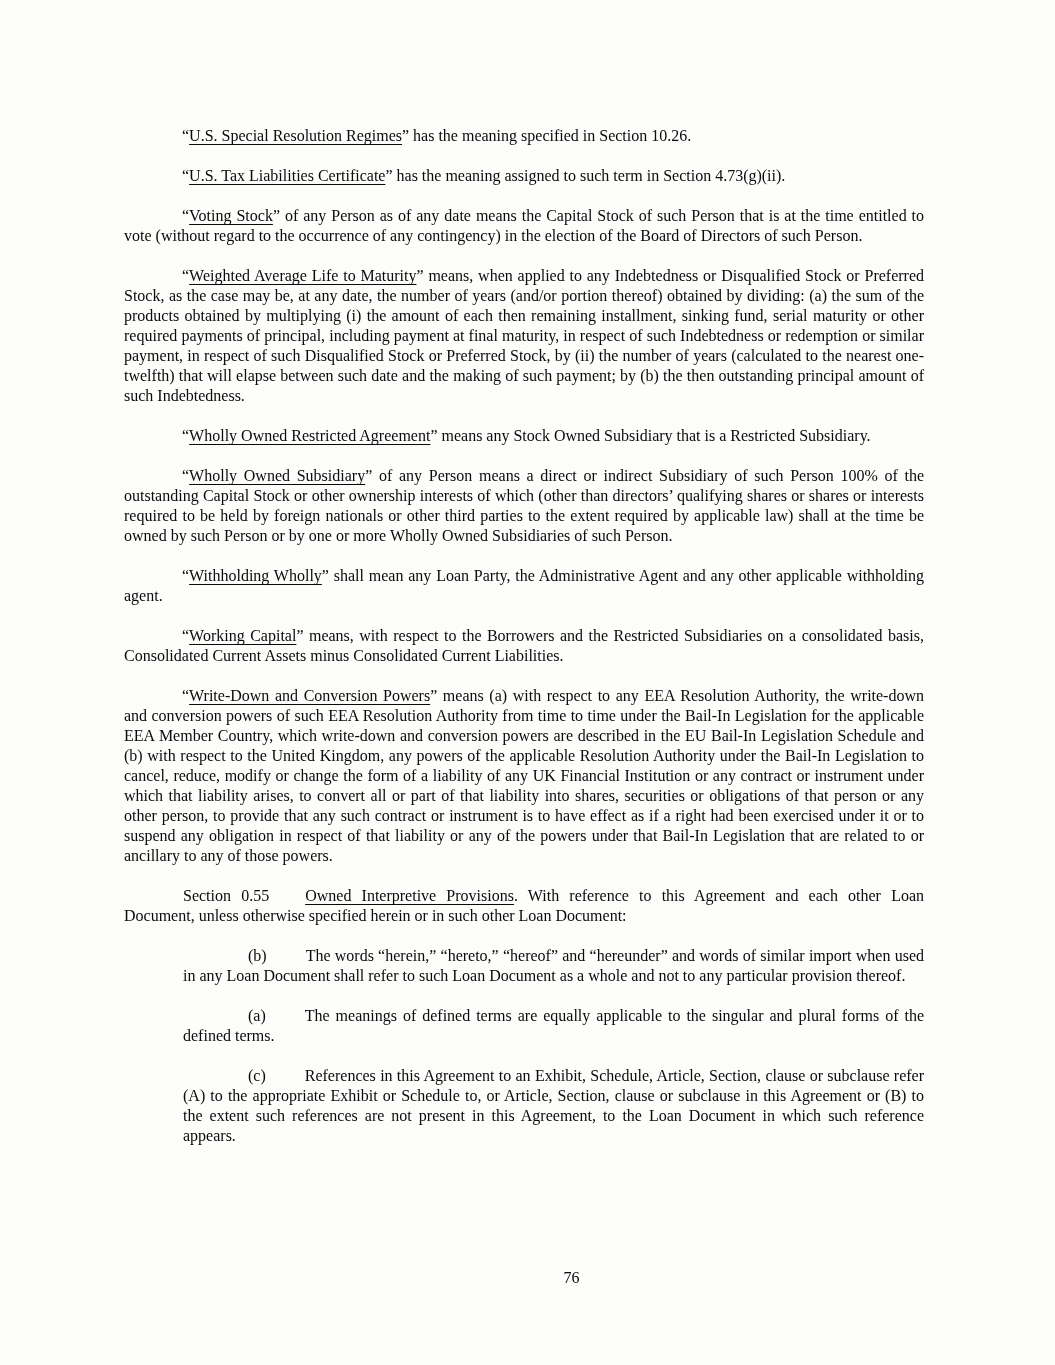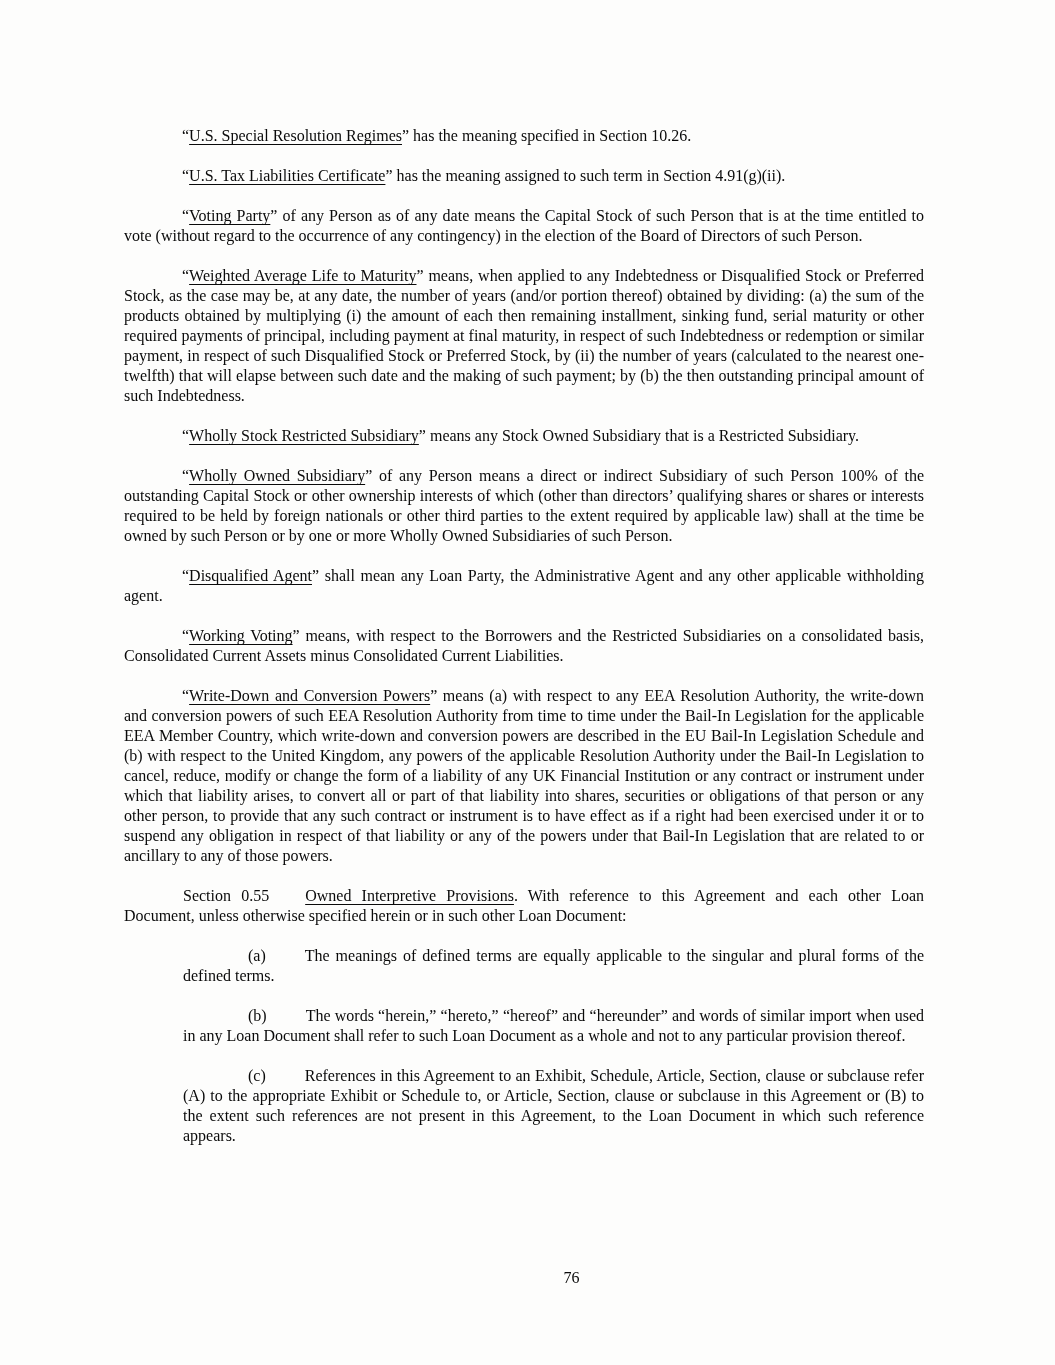--- a/index.html
+++ b/index.html
@@ -47,40 +47,40 @@
   }
 </style>
 </head>
 <body>
 
 <div class="page">
   <div class="content">
 
     <p class="para"><span>“</span><span class="term">U.S. Special Resolution Regimes</span><span>” has the meaning specified in Section 10.26.</span></p>
 
-    <p class="para"><span>“</span><span class="term">U.S. Tax Liabilities Certificate</span><span>” has the meaning assigned to such term in Section 4.91(g)(ii).</span></p>
+    <p class="para"><span>“</span><span class="term">U.S. Tax Liabilities Certificate</span><span>” has the meaning assigned to such term in Section 4.73(g)(ii).</span></p>
 
-    <p class="para"><span>“</span><span class="term">Voting Party</span><span>” of any Person as of any date means the Capital Stock of such Person that is at the time entitled to vote (without regard to the occurrence of any contingency) in the election of the Board of Directors of such Person.</span></p>
+    <p class="para"><span>“</span><span class="term">Voting Stock</span><span>” of any Person as of any date means the Capital Stock of such Person that is at the time entitled to vote (without regard to the occurrence of any contingency) in the election of the Board of Directors of such Person.</span></p>
 
     <p class="para"><span>“</span><span class="term">Weighted Average Life to Maturity</span><span>” means, when applied to any Indebtedness or Disqualified Stock or Preferred Stock, as the case may be, at any date, the number of years (and/or portion thereof) obtained by dividing: (a) the sum of the products obtained by multiplying (i) the amount of each then remaining installment, sinking fund, serial maturity or other required payments of principal, including payment at final maturity, in respect of such Indebtedness or redemption or similar payment, in respect of such Disqualified Stock or Preferred Stock, by (ii) the number of years (calculated to the nearest one-twelfth) that will elapse between such date and the making of such payment; by (b) the then outstanding principal amount of such Indebtedness.</span></p>
 
-    <p class="para"><span>“</span><span class="term">Wholly Stock Restricted Subsidiary</span><span>” means any Stock Owned Subsidiary that is a Restricted Subsidiary.</span></p>
+    <p class="para"><span>“</span><span class="term">Wholly Owned Restricted Agreement</span><span>” means any Stock Owned Subsidiary that is a Restricted Subsidiary.</span></p>
 
     <p class="para"><span>“</span><span class="term">Wholly Owned Subsidiary</span><span>” of any Person means a direct or indirect Subsidiary of such Person 100% of the outstanding Capital Stock or other ownership interests of which (other than directors’ qualifying shares or shares or interests required to be held by foreign nationals or other third parties to the extent required by applicable law) shall at the time be owned by such Person or by one or more Wholly Owned Subsidiaries of such Person.</span></p>
 
-    <p class="para"><span>“</span><span class="term">Disqualified Agent</span><span>” shall mean any Loan Party, the Administrative Agent and any other applicable withholding agent.</span></p>
+    <p class="para"><span>“</span><span class="term">Withholding Wholly</span><span>” shall mean any Loan Party, the Administrative Agent and any other applicable withholding agent.</span></p>
 
-    <p class="para"><span>“</span><span class="term">Working Voting</span><span>” means, with respect to the Borrowers and the Restricted Subsidiaries on a consolidated basis, Consolidated Current Assets minus Consolidated Current Liabilities.</span></p>
+    <p class="para"><span>“</span><span class="term">Working Capital</span><span>” means, with respect to the Borrowers and the Restricted Subsidiaries on a consolidated basis, Consolidated Current Assets minus Consolidated Current Liabilities.</span></p>
 
     <p class="para"><span>“</span><span class="term">Write-Down and Conversion Powers</span><span>” means (a) with respect to any EEA Resolution Authority, the write-down and conversion powers of such EEA Resolution Authority from time to time under the Bail-In Legislation for the applicable EEA Member Country, which write-down and conversion powers are described in the EU Bail-In Legislation Schedule and (b) with respect to the United Kingdom, any powers of the applicable Resolution Authority under the Bail-In Legislation to cancel, reduce, modify or change the form of a liability of any UK Financial Institution or any contract or instrument under which that liability arises, to convert all or part of that liability into shares, securities or obligations of that person or any other person, to provide that any such contract or instrument is to have effect as if a right had been exercised under it or to suspend any obligation in respect of that liability or any of the powers under that Bail-In Legislation that are related to or ancillary to any of those powers.</span></p>
 
     <p class="para sect"><span>Section 0.55</span><span class="tab tab-sect"></span><span class="term">Owned Interpretive Provisions</span><span>.  With reference to this Agreement and each other Loan Document, unless otherwise specified herein or in such other Loan Document:</span></p>
 
+    <p class="para sub"><span>(b)</span><span class="tab tab-sub"></span><span>The words “herein,” “hereto,” “hereof” and “hereunder” and words of similar import when used in any Loan Document shall refer to such Loan Document as a whole and not to any particular provision thereof.</span></p>
+
     <p class="para sub"><span>(a)</span><span class="tab tab-sub"></span><span>The meanings of defined terms are equally applicable to the singular and plural forms of the defined terms.</span></p>
-
-    <p class="para sub"><span>(b)</span><span class="tab tab-sub"></span><span>The words “herein,” “hereto,” “hereof” and “hereunder” and words of similar import when used in any Loan Document shall refer to such Loan Document as a whole and not to any particular provision thereof.</span></p>
 
     <p class="para sub"><span>(c)</span><span class="tab tab-sub"></span><span>References in this Agreement to an Exhibit, Schedule, Article, Section, clause or subclause refer (A) to the appropriate Exhibit or Schedule to, or Article, Section, clause or subclause in this Agreement or (B) to the extent such references are not present in this Agreement, to the Loan Document in which such reference appears.</span></p>
 
   </div>
 
   <div class="footer"><span>76</span></div>
 </div>
 
 </body></html>

